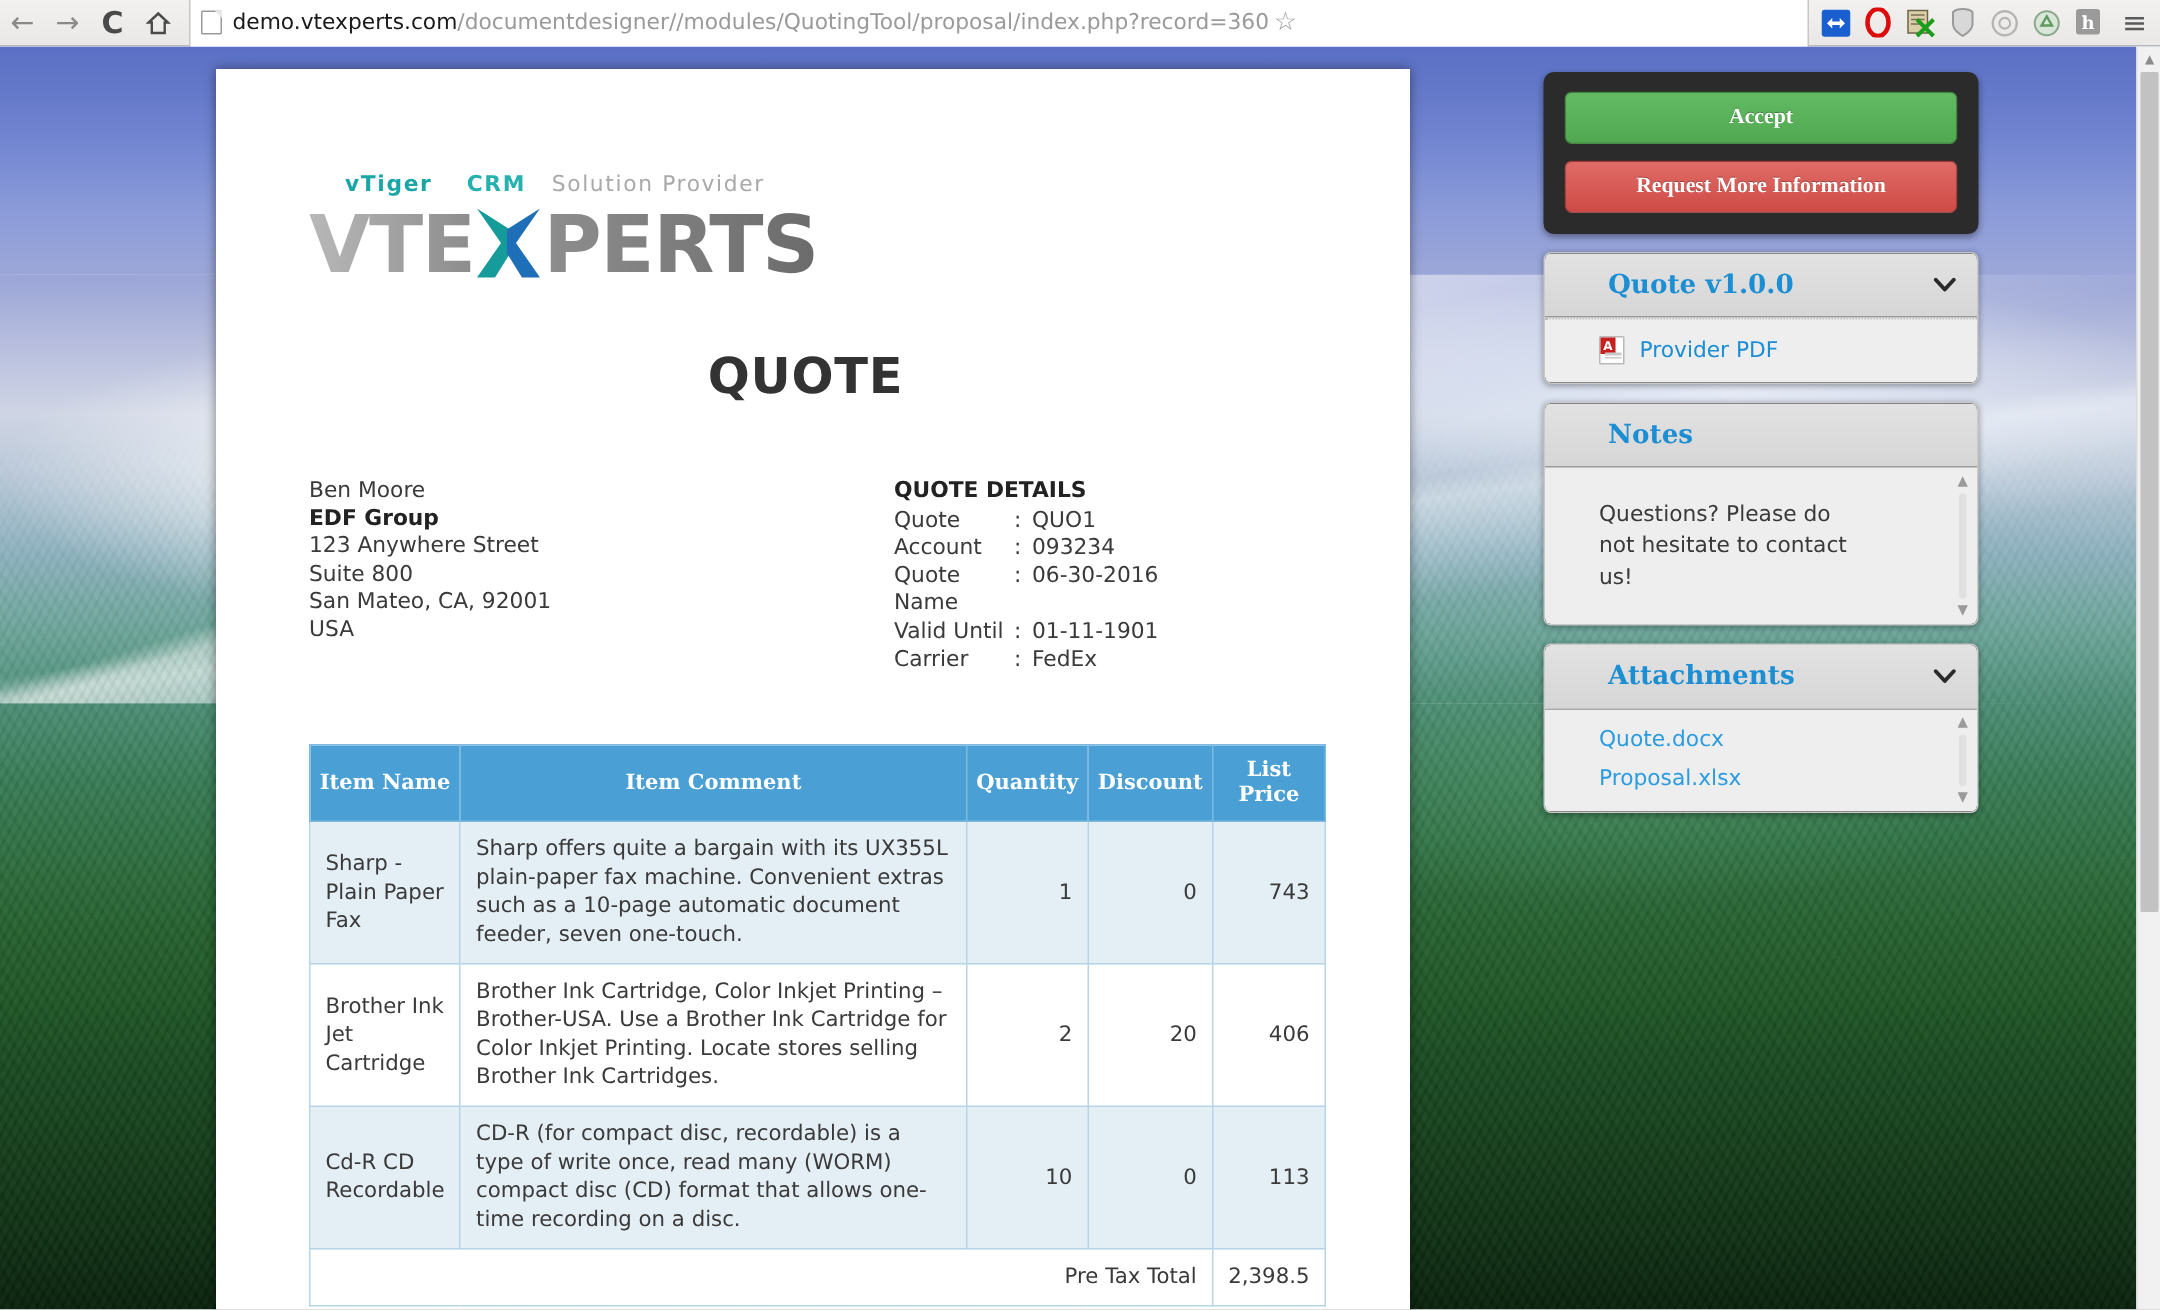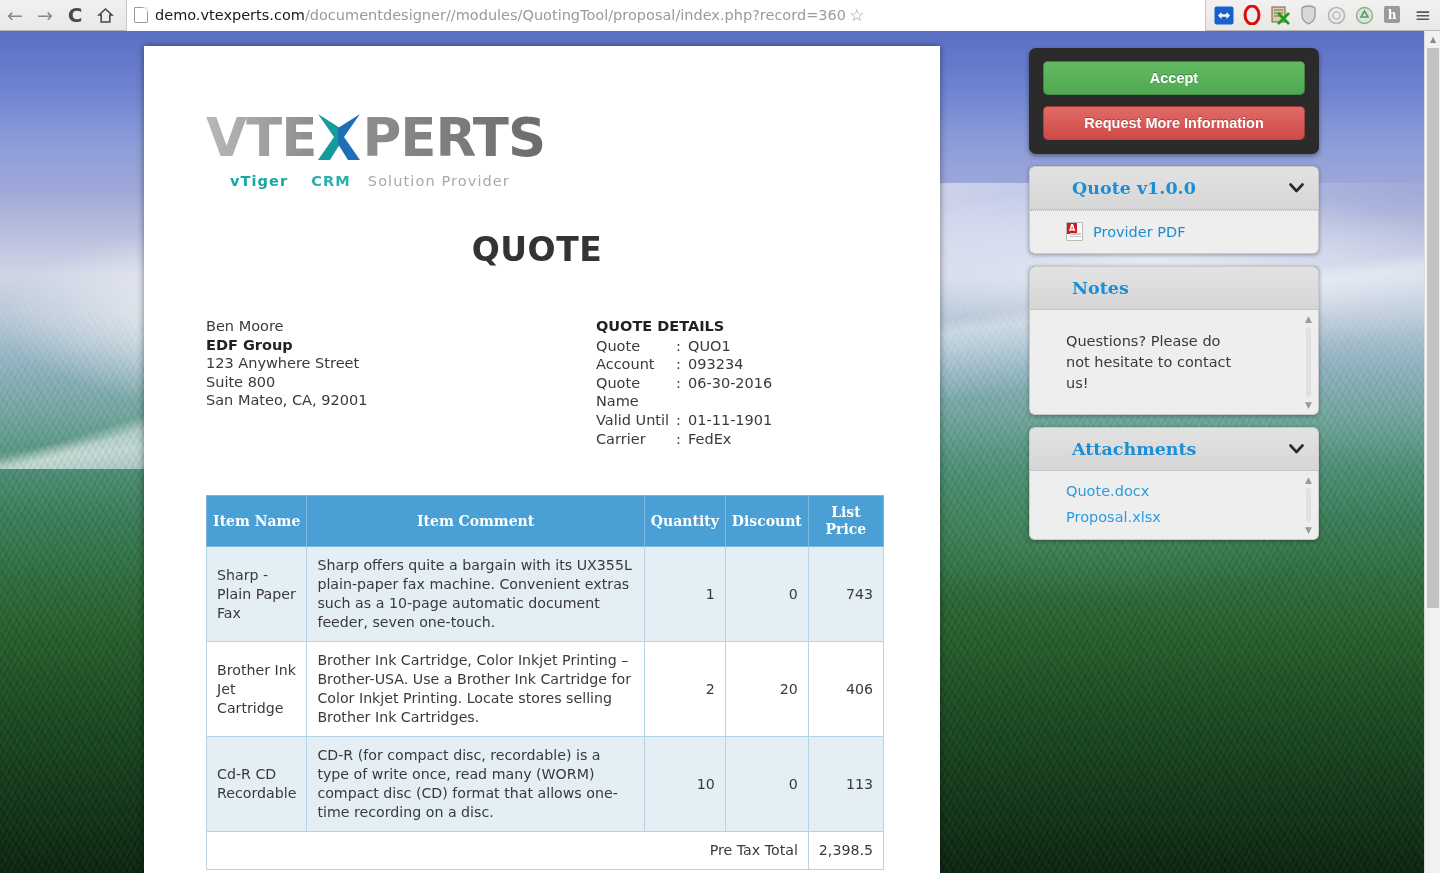--- a/index.html
+++ b/index.html
@@ -247,21 +247,21 @@
   .action-btn {
     display: block; width: 100%;
     border: 1px solid rgba(0,0,0,.25);
     border-radius: 5px;
     padding: 8px 6px;
     font-size: 14.5px; font-weight: bold;
     color: #ffffff;
     text-align: center;
     text-shadow: 0 -1px 0 rgba(0,0,0,.3);
     cursor: pointer;
-    font-family: Liberation Sans, sans-serif;
+    font-family: Liberation Serif, serif;
   }
   #accept-button { background: linear-gradient(#62bb62, #50a850); margin-bottom: 11px; }
   #request-info-button { background: linear-gradient(#e06b66, #cf4a46); }
 
   .panel {
     margin-top: 12px;
     background: #000000;
     border: 1px solid #c9c9c9;
     border-radius: 5px;
     box-shadow: 0 1px 4px rgba(0,0,0,.35);
@@ -415,50 +415,51 @@
 <div id="viewport">
   <div id="bg-photo">
     <div id="bg-ridge"></div>
     <div id="bg-texture"></div>
   </div>
 
   <div id="document-page">
 
     <div id="doc-header">
       <div id="logo-block">
+        <div id="logo-tagline">
+          <span class="tag-vtiger">vTiger</span>
+          <span>&nbsp;&nbsp;</span>
+          <span class="tag-crm">CRM</span>
+          <span>&nbsp;</span>
+          <span class="tag-rest">Solution Provider</span>
+        </div>
         <div id="logo-wordmark">
           <span class="logo-vte">VTE</span>
           <span class="logo-x">
             <svg width="46" height="50" viewBox="0 0 46 50">
               <path d="M2 2 L18 25 L2 48 L14 48 L24 32 L24 16 Z" fill="#169b9b"></path>
               <path d="M44 2 L28 25 L44 48 L32 48 L22 32 L22 16 Z" fill="#1f6fb8"></path>
             </svg>
           </span>
           <span class="logo-perts">PERTS</span>
         </div>
-        <div id="logo-tagline">
-          <span class="tag-vtiger">vTiger</span>
-          <span>&nbsp;&nbsp;</span>
-          <span class="tag-crm">CRM</span>
-          <span>&nbsp;</span>
-          <span class="tag-rest">Solution Provider</span>
-        </div>
       </div>
 
     </div>
 
     <div id="quote-title">QUOTE</div>
 
     <div id="parties">
       <div id="bill-to">
         <div>Ben Moore</div>
         <div class="company">EDF Group</div>
         <div>123 Anywhere Street</div>
         <div>Suite 800</div>
         <div>San Mateo, CA, 92001</div>
+        <div>USA</div>
       </div>
 
       <div id="quote-details">
         <div class="qd-title">QUOTE DETAILS</div>
         <div class="qd-row">
           <span class="qd-label">Quote</span>
           <span class="qd-colon">:</span>
           <span>QUO1</span>
         </div>
         <div class="qd-row">

